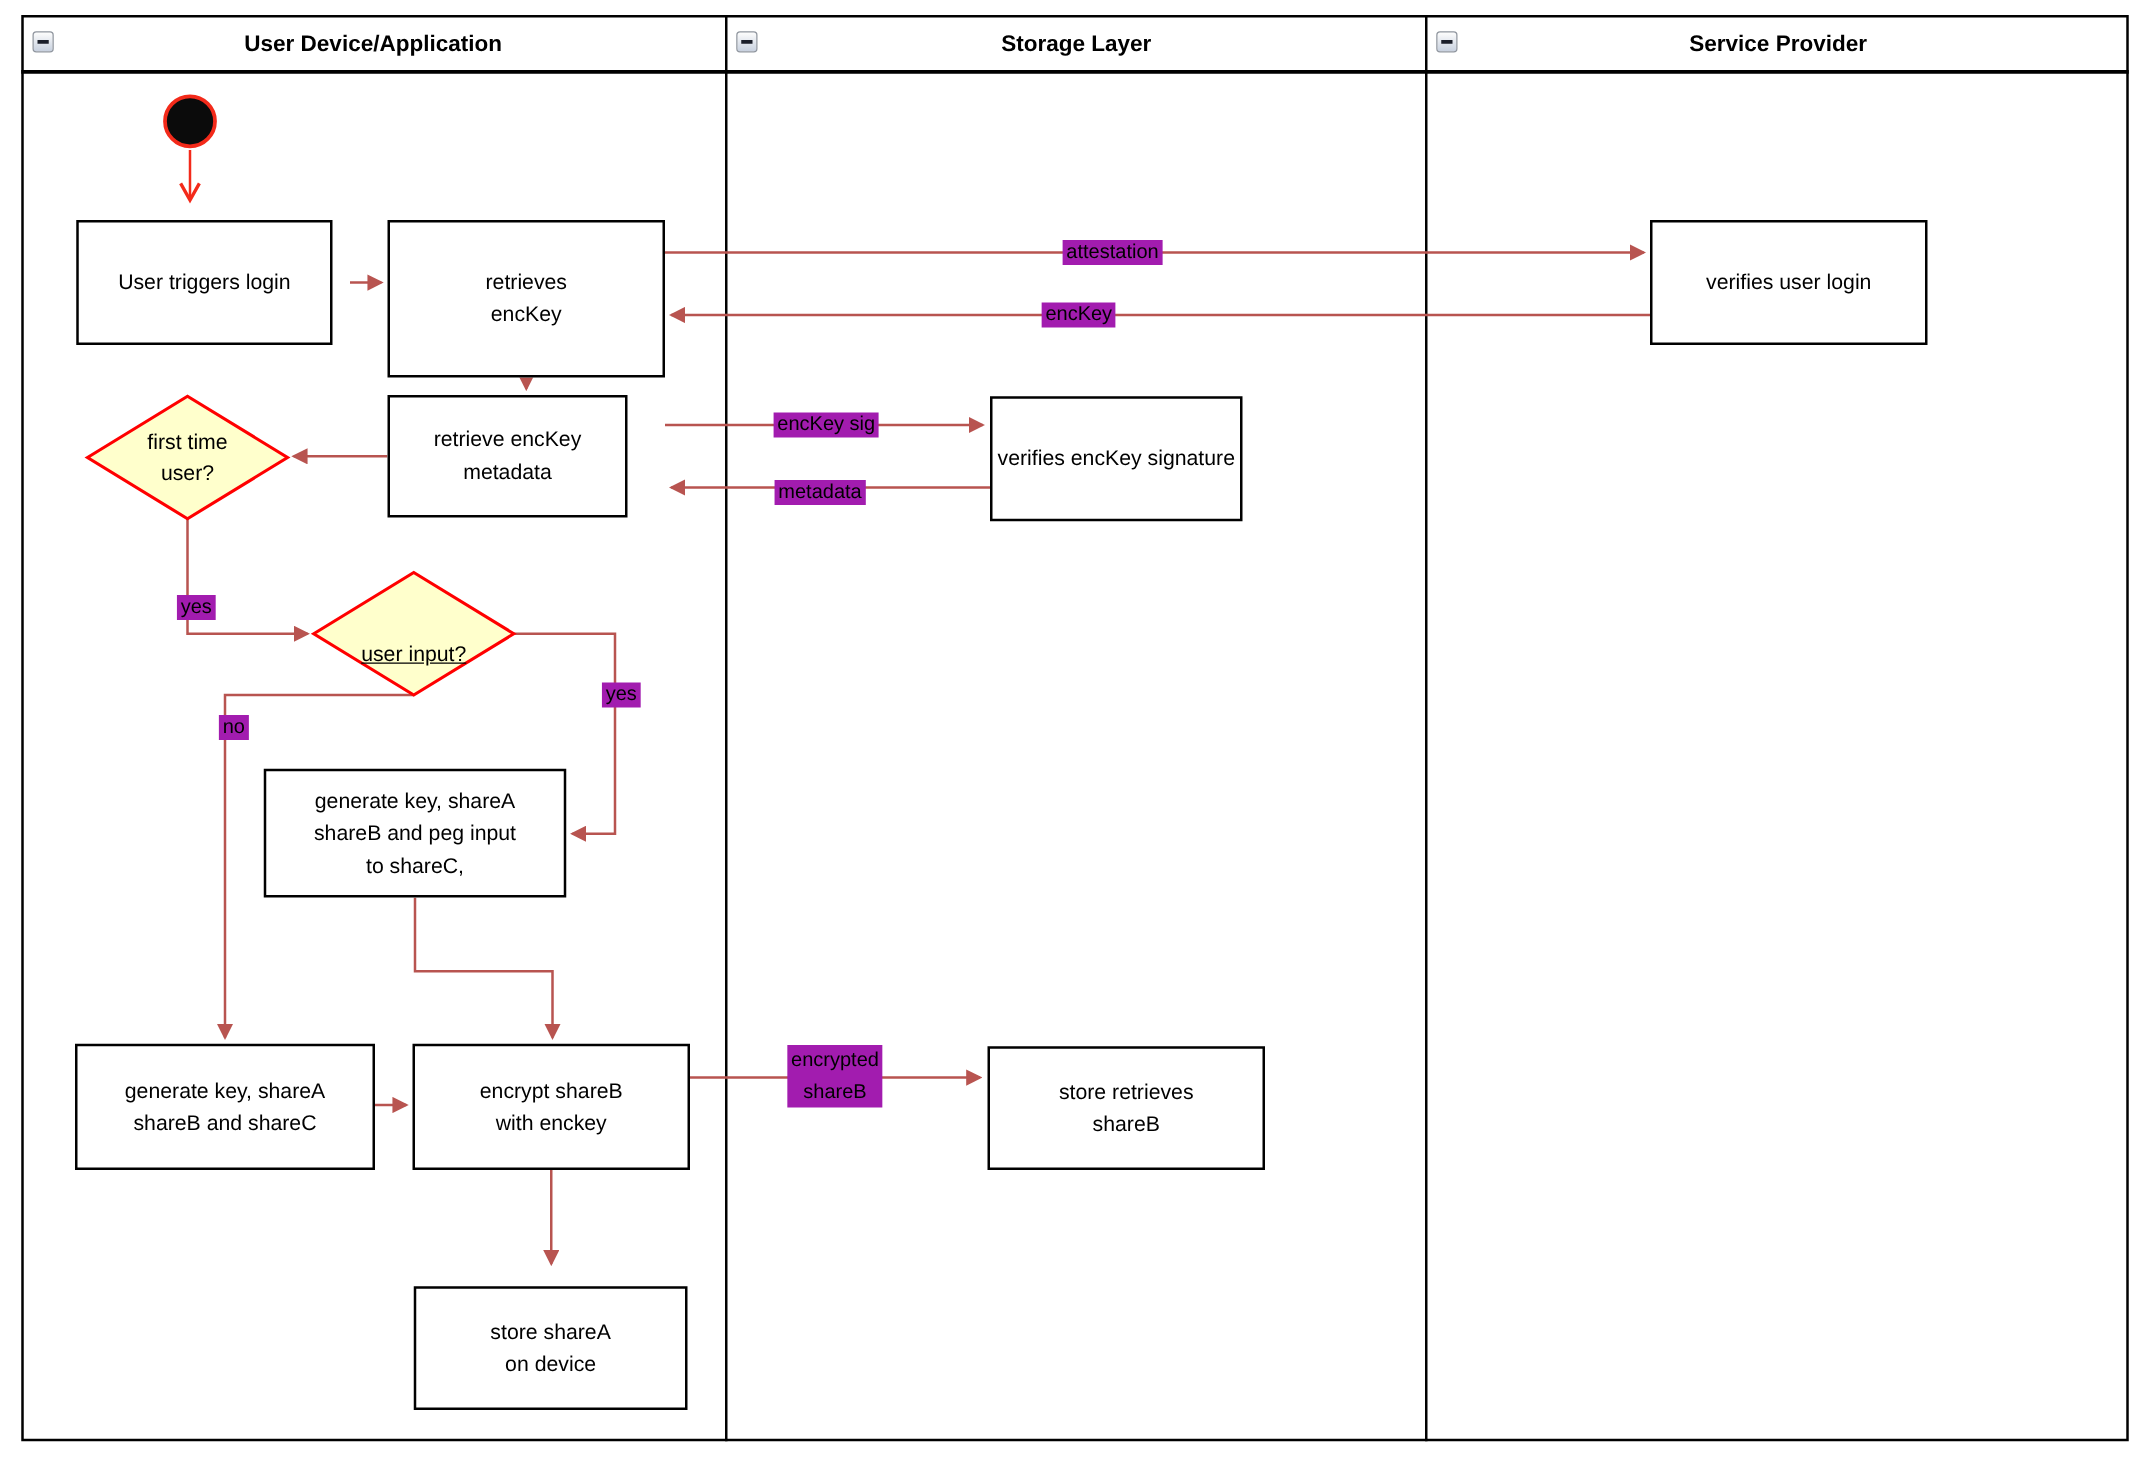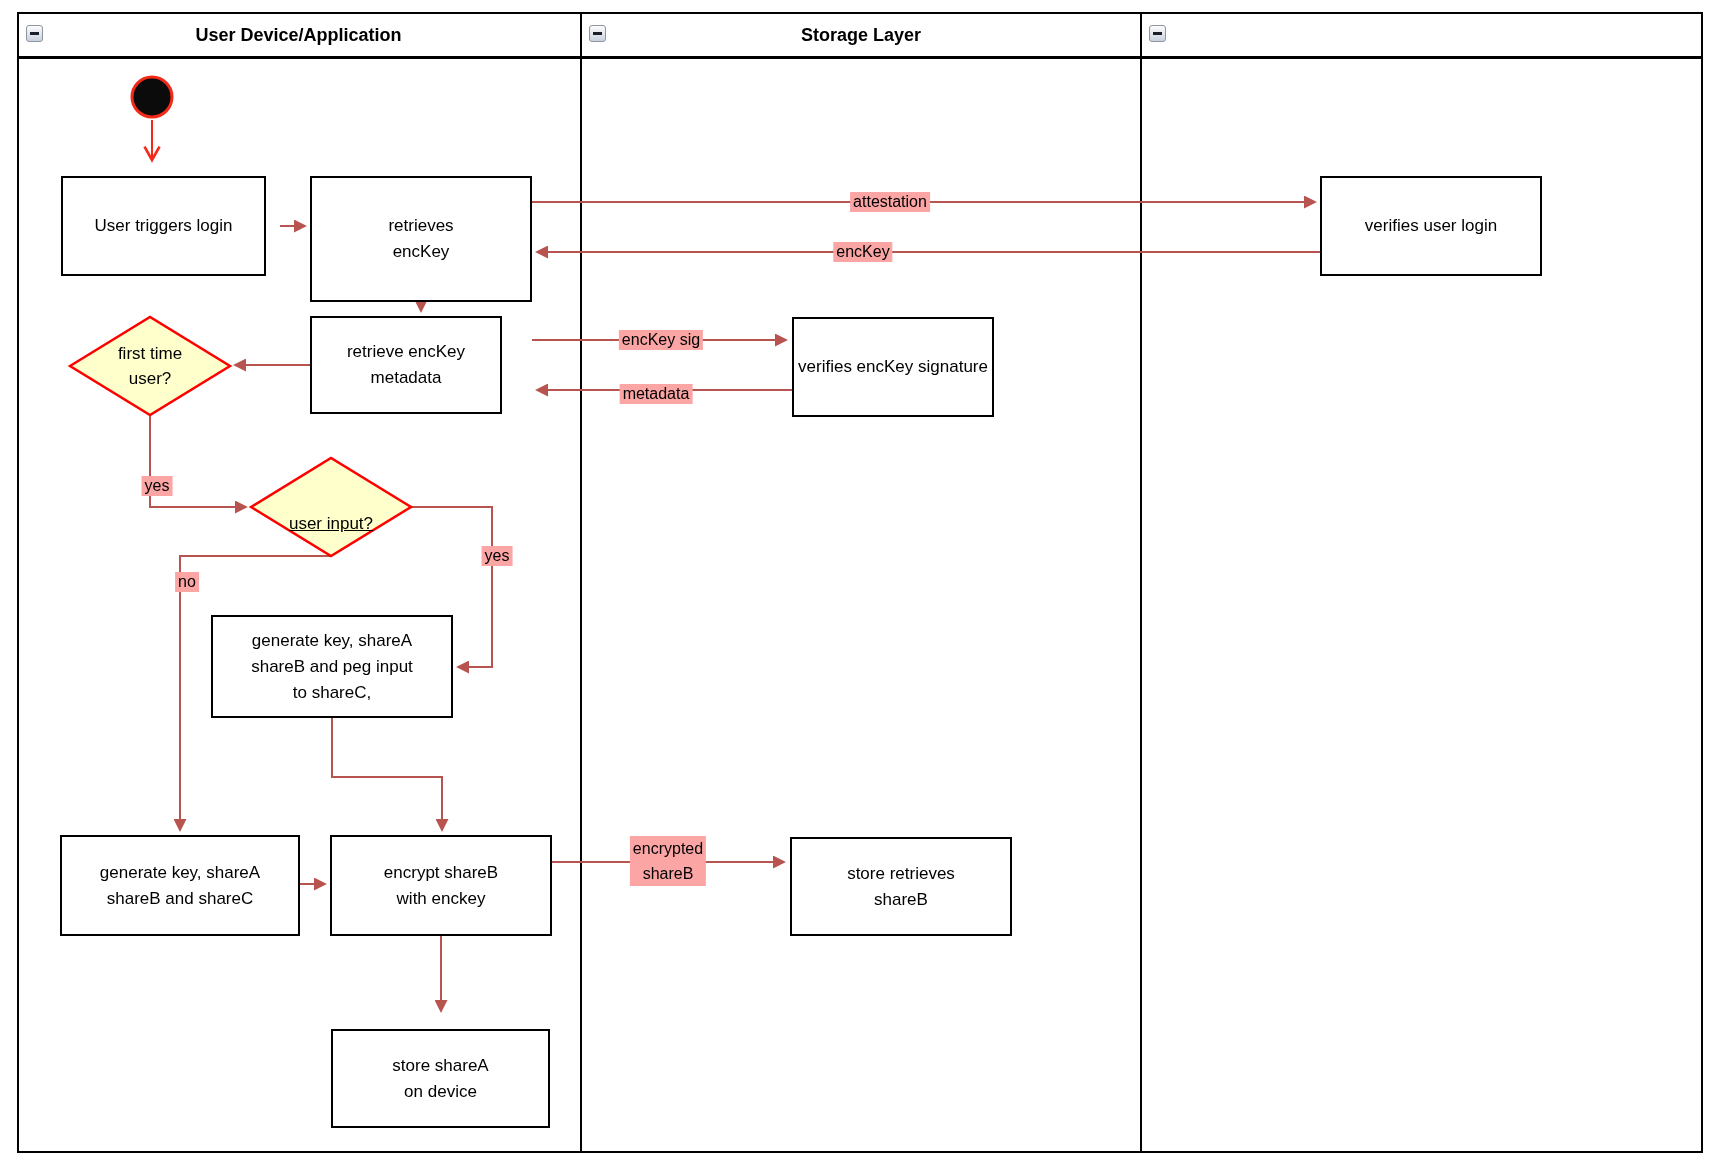--- a/index.html
+++ b/index.html
@@ -54,21 +54,21 @@
   }
   .node .lbl.nowrap{white-space:nowrap;}
   .diamond-label{
     position:absolute;display:flex;align-items:center;justify-content:center;
     text-align:center;font-size:17px;line-height:25px;color:#000;
     white-space:pre-line;pointer-events:none;
   }
   
   .elabel{
     position:absolute;transform:translate(-50%,-50%);
-    background:#fca5a5;padding:0 3px;
+    background:#a21caf;padding:0 3px;
     font-size:16px;line-height:20px;color:#000;text-align:center;
     white-space:pre-line;
   }
   .elabel.two{line-height:25px;}
   svg.wires{position:absolute;left:0;top:0;width:1720px;height:1170px;}
   svg.wires .edge{stroke:var(--arrow,#b85450);stroke-width:2;fill:none;}
   svg.wires .edge-start{stroke:var(--start-arrow,#ff2a1a);stroke-width:2;fill:none;}
   svg.wires .diamond{
     fill:var(--diamond-fill,#ffffcc);
     stroke:var(--diamond-border,#ff0000);
@@ -83,20 +83,21 @@
 
 <div class="stage">
 
   <div class="pool"></div>
   <div class="header-sep"></div>
   <div class="vdivider" style="left:580px;"></div>
   <div class="vdivider" style="left:1140px;"></div>
 
   <div class="lane-title" style="left:17px;width:563px;">User Device/Application</div>
   <div class="lane-title" style="left:582px;width:558px;">Storage Layer</div>
+  <div class="lane-title" style="left:1142px;width:561px;">Service Provider</div>
 
   <div class="collapse-btn" style="left:26px;top:25px;"></div>
   <div class="collapse-btn" style="left:589px;top:25px;"></div>
   <div class="collapse-btn" style="left:1149px;top:25px;"></div>
 
   <svg class="wires" viewBox="0 0 1720 1170">
     <defs>
       <marker id="m-arrow" viewBox="0 0 10 10" refX="8.5" refY="5" markerWidth="6.5" markerHeight="6.5" orient="auto-start-reverse">
         <path d="M0,0 L10,5 L0,10 Z" style="fill:var(--arrow,#b85450);"></path>
       </marker>

